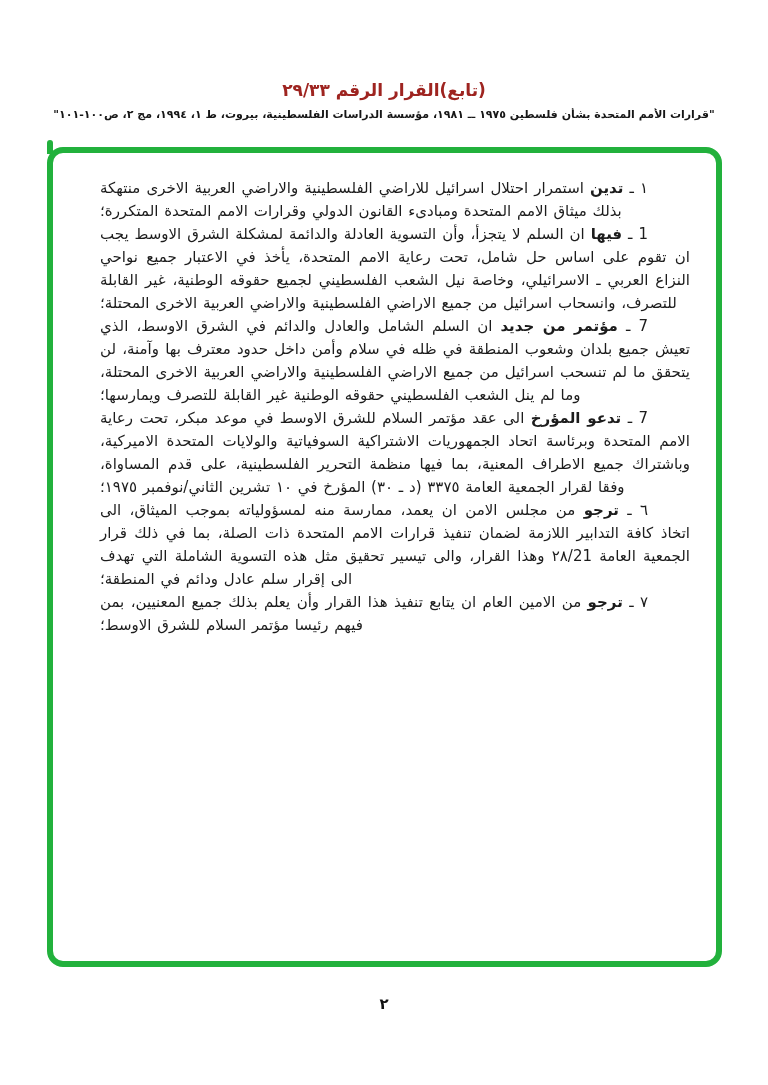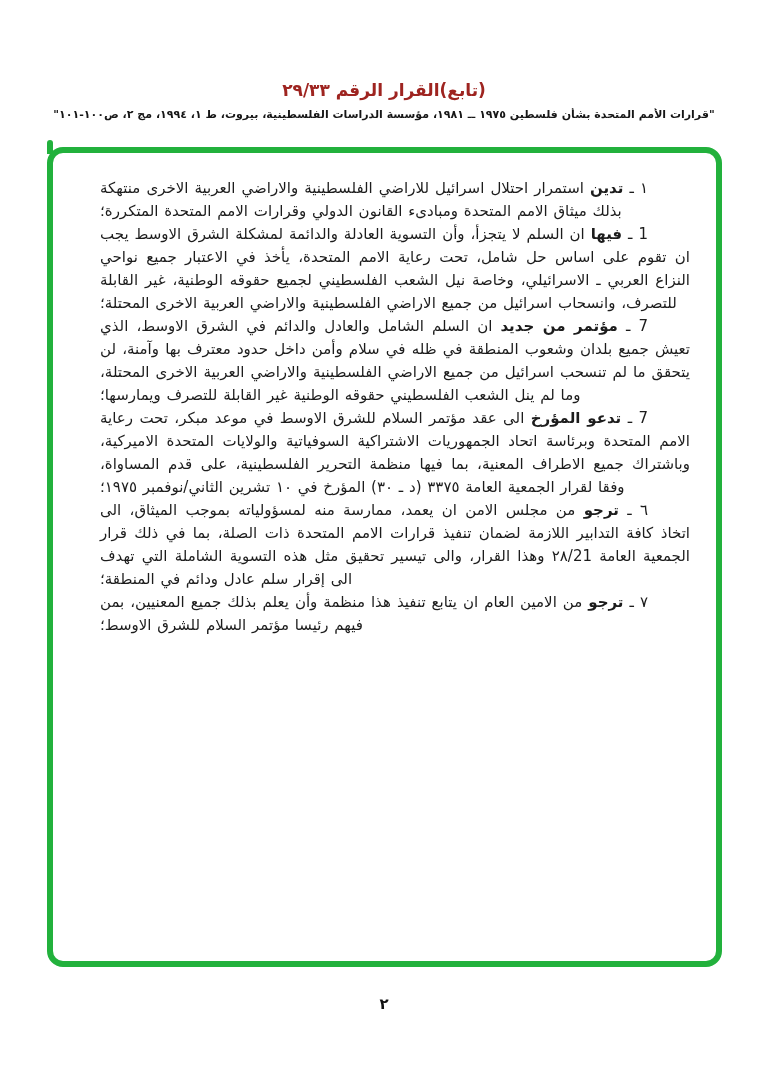--- a/index.html
+++ b/index.html
@@ -122,20 +122,20 @@
 
     <p class="body-para">
       <span class="para-num">٦ ـ</span>
       <span class="para-lead">ترجو</span>
       <span class="para-text">من مجلس الامن ان يعمد، ممارسة منه لمسؤولياته بموجب الميثاق، الى اتخاذ كافة التدابير اللازمة لضمان تنفيذ قرارات الامم المتحدة ذات الصلة، بما في ذلك قرار الجمعية العامة ٢٨/21 وهذا القرار، والى تيسير تحقيق مثل هذه التسوية الشاملة التي تهدف الى إقرار سلم عادل ودائم في المنطقة؛</span>
     </p>
 
     <p class="body-para">
       <span class="para-num">٧ ـ</span>
       <span class="para-lead">ترجو</span>
-      <span class="para-text">من الامين العام ان يتابع تنفيذ هذا منظمة وأن يعلم بذلك جميع المعنيين، بمن فيهم رئيسا مؤتمر السلام للشرق الاوسط؛</span>
+      <span class="para-text">من الامين العام ان يتابع تنفيذ هذا القرار وأن يعلم بذلك جميع المعنيين، بمن فيهم رئيسا مؤتمر السلام للشرق الاوسط؛</span>
     </p>
 
   </div>
 
   <div class="page-number">٢</div>
 
 </div>
 
 </body></html>

